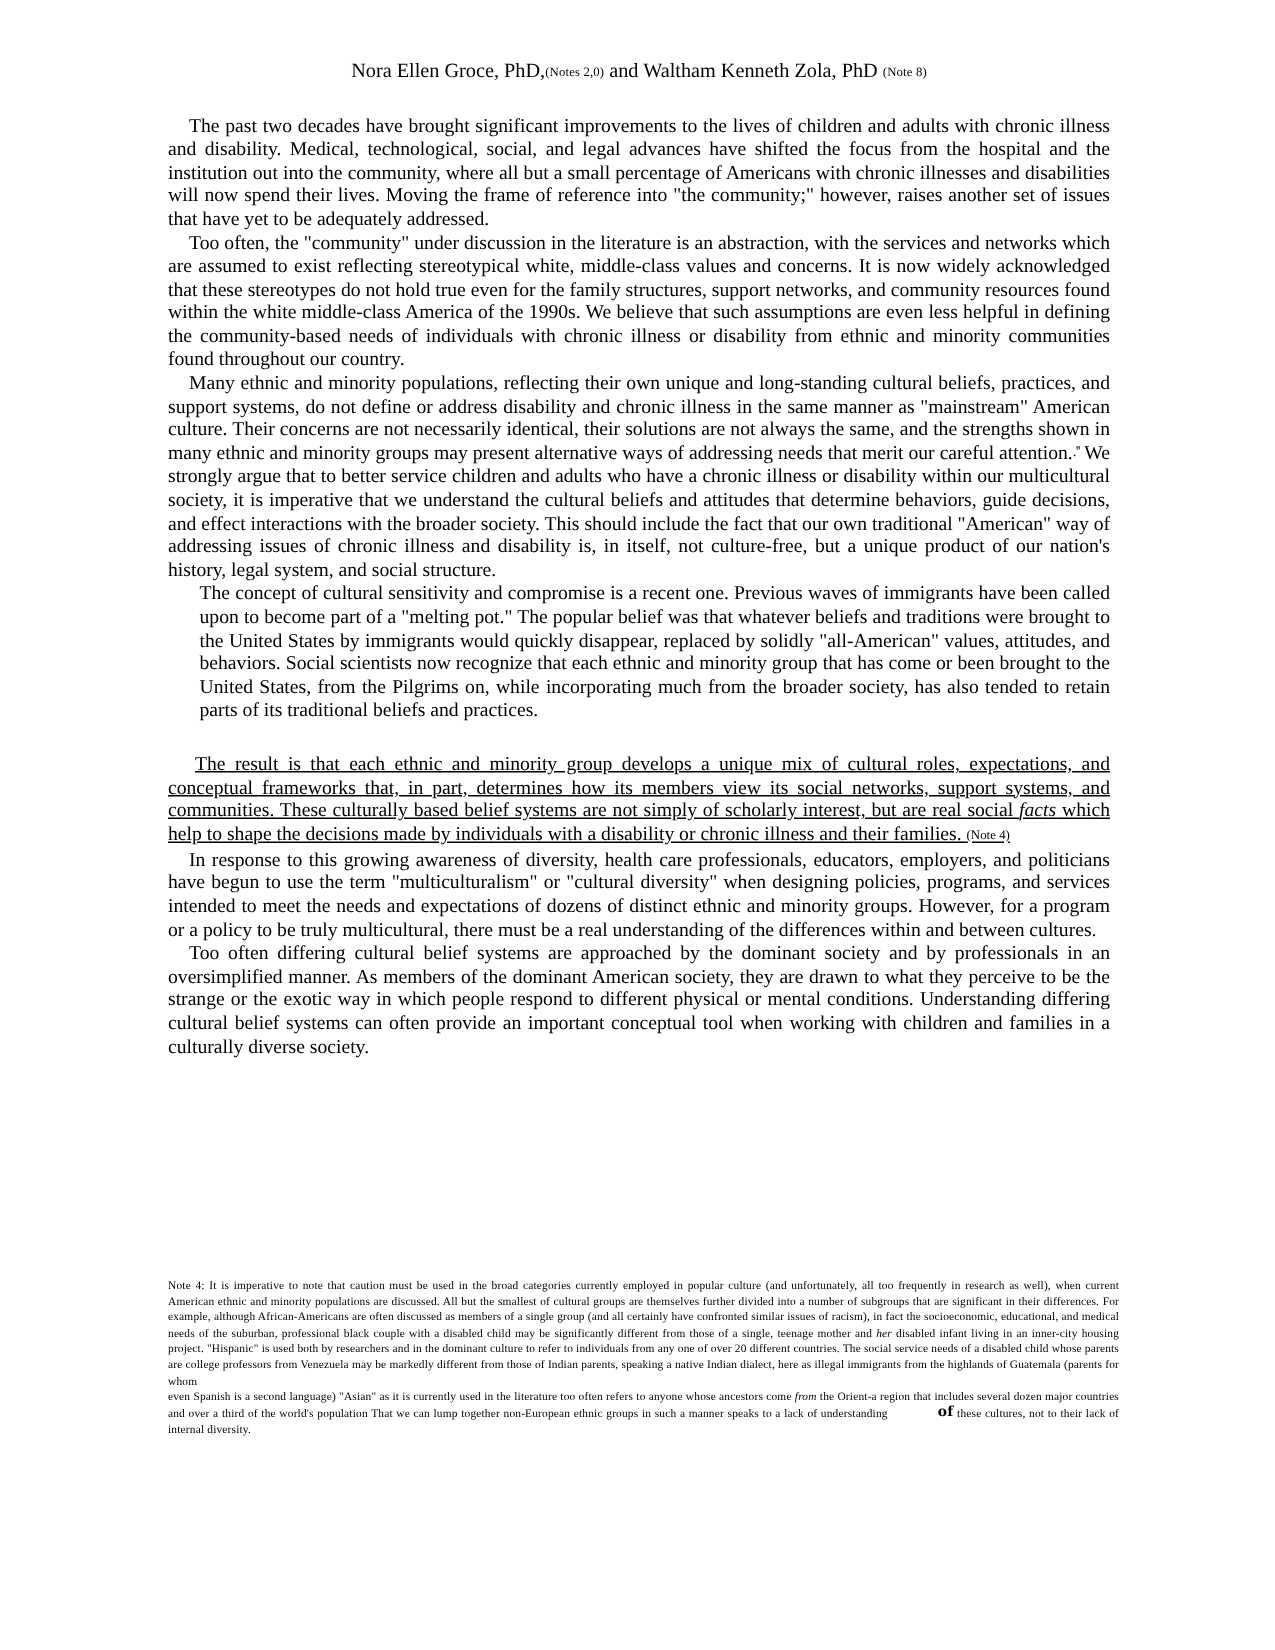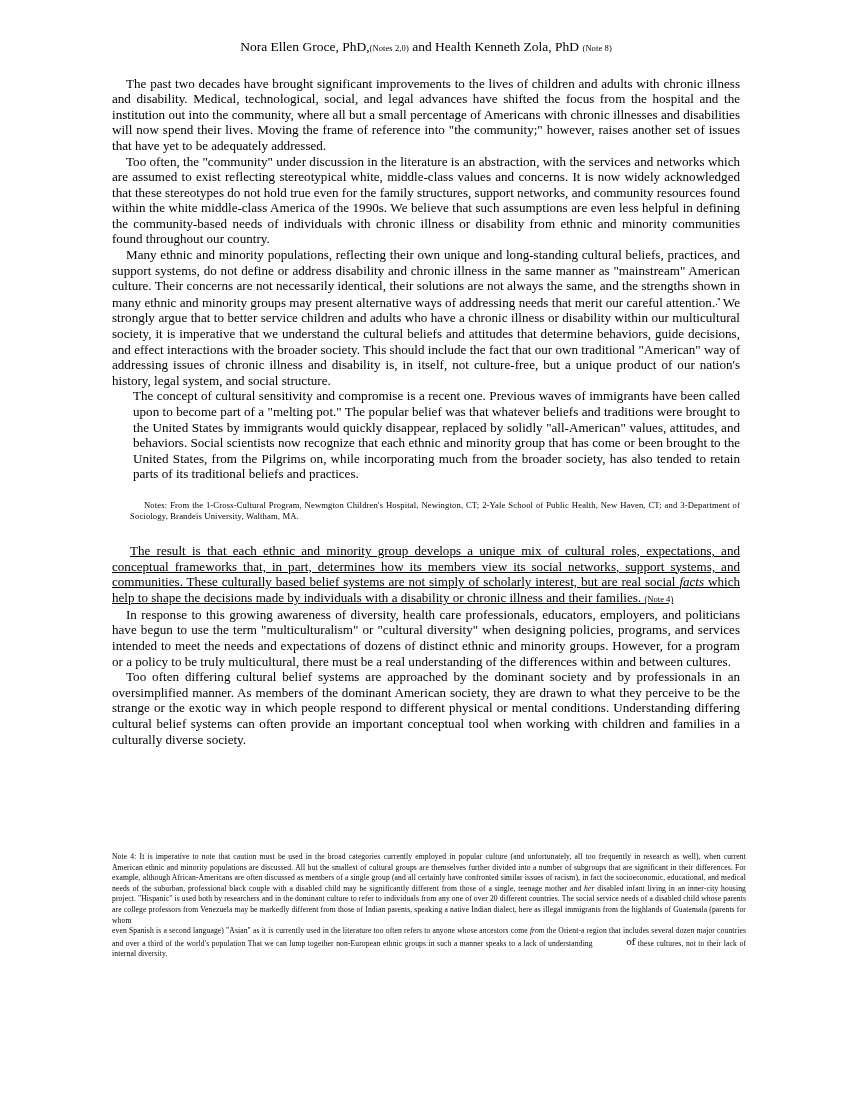--- a/index.html
+++ b/index.html
@@ -116,50 +116,49 @@
   }
   .footnotes p {
     margin: 0;
   }
   .fn-label {
     font-style: normal;
   }
   .fn-of {
     font-family: "DejaVu Serif", serif;
     font-size: 9.3px;
-    font-weight: normal;
+    font-weight: bold;
     vertical-align: 0.5px;
     margin-left: 31px;
   }
   .fn-ital {
     font-style: italic;
   }
 </style>
 </head>
 <body>
 
 <div class="page">
   <div class="content">
 
 
     <div class="byline">
-      <span>Nora Ellen Groce, PhD,</span><span class="note-mark">(Notes 2,0)</span> <span>and Health Kenneth Zola, PhD</span> <span class="note-mark">(Note 8)</span>
+      <span>Nora Ellen Groce, PhD,</span><span class="note-mark">(Notes 2,0)</span> <span>and Waltham Kenneth Zola, PhD</span> <span class="note-mark">(Note 8)</span>
     </div>
 
     <div class="body-block">
 
       <p class="para">The past two decades have brought significant improvements to the lives of children and adults with chronic illness and disability. Medical, technological, social, and legal advances have shifted the focus from the hospital and the institution out into the community, where all but a small percentage of Americans with chronic illnesses and disabilities will now spend their lives. Moving the frame of reference into "the community;" however, raises another set of issues that have yet to be adequately addressed.</p>
 
       <p class="para">Too often, the "community" under discussion in the literature is an abstraction, with the services and networks which are assumed to exist reflecting stereotypical white, middle-class values and concerns. It is now widely acknowledged that these stereotypes do not hold true even for the family structures, support networks, and community resources found within the white middle-class America of the 1990s. We believe that such assumptions are even less helpful in defining the community-based needs of individuals with chronic illness or disability from ethnic and minority communities found throughout our country.</p>
 
       <p class="para"><span>Many ethnic and minority populations, reflecting their own unique and long-standing cultural beliefs, practices, and support systems, do not define or address disability and chronic illness in the same manner as "mainstream" American culture. Their concerns are not necessarily identical, their solutions are not always the same, and the strengths shown in many ethnic and minority groups may present alternative ways of addressing needs that merit our careful attention.</span><span class="mark-artifact">.''</span><span> We strongly argue that to better service children and adults who have a chronic illness or disability within our multicultural society, it is imperative that we understand the cultural beliefs and attitudes that determine behaviors, guide decisions, and effect interactions with the broader society. This should include the fact that our own traditional "American" way of addressing issues of chronic illness and disability is, in itself, not culture-free, but a unique product of our nation's history, legal system, and social structure.</span></p>
 
       <p class="para noindent"> The concept of cultural sensitivity and compromise is a recent one. Previous waves of immigrants have been called upon to become part of a "melting pot." The popular belief was that whatever beliefs and traditions were brought to the United States by immigrants would quickly disappear, replaced by solidly "all-American" values, attitudes, and behaviors. Social scientists now recognize that each ethnic and minority group that has come or been brought to the United States, from the Pilgrims on, while incorporating much from the broader society, has also tended to retain parts of its traditional beliefs and practices.</p>
 
-      <p class="notes-affil"><span class="lead">Notes:</span> <span>From the 1-Cross-Cultural Program, Newmgton Children's Hospital, Newington, CT; 2-Yale School of Public Health, New Haven, CT; and 3-Department of Sociology, Brandeis University, Waltham, MA.</span></p>
 
     </div>
 
     <div class="body-block">
 
       <p class="para spaced"><span>The result is that each ethnic and minority group develops a unique mix of cultural roles, expectations, and conceptual frameworks that, in part, determines how its members view its social networks, support systems, and communities. These culturally based belief systems are not simply of scholarly interest, but are real social </span><span class="ital">facts</span><span> which help to shape the decisions made by individuals with a disability or chronic illness and their families. </span><span class="inline-note">(Note 4)</span></p>
 
       <p class="para">In response to this growing awareness of diversity, health care professionals, educators, employers, and politicians have begun to use the term "multiculturalism" or "cultural diversity" when designing policies, programs, and services intended to meet the needs and expectations of dozens of distinct ethnic and minority groups. However, for a program or a policy to be truly multicultural, there must be a real understanding of the differences within and between cultures.</p>
 
       <p class="para">Too often differing cultural belief systems are approached by the dominant society and by professionals in an oversimplified manner. As members of the dominant American society, they are drawn to what they perceive to be the strange or the exotic way in which people respond to different physical or mental conditions. Understanding differing cultural belief systems can often provide an important conceptual tool when working with children and families in a culturally diverse society.</p>

